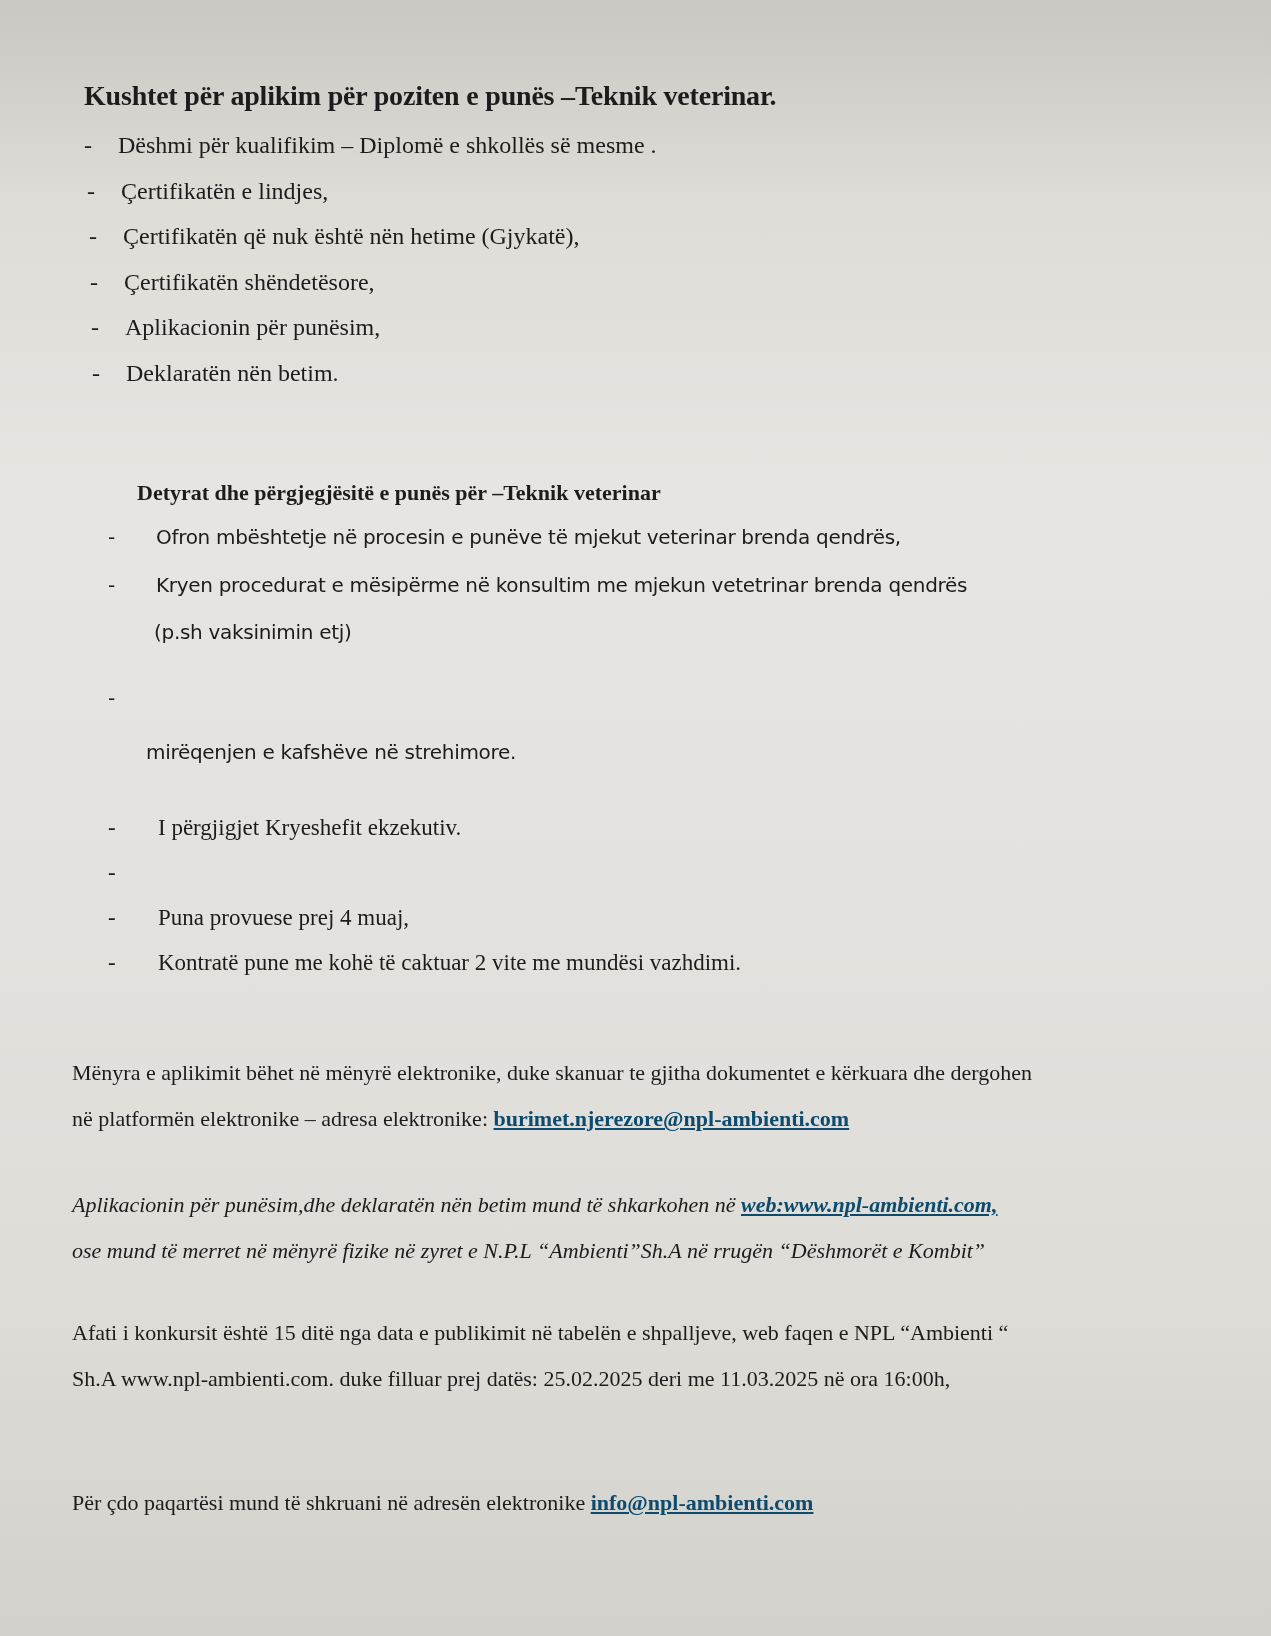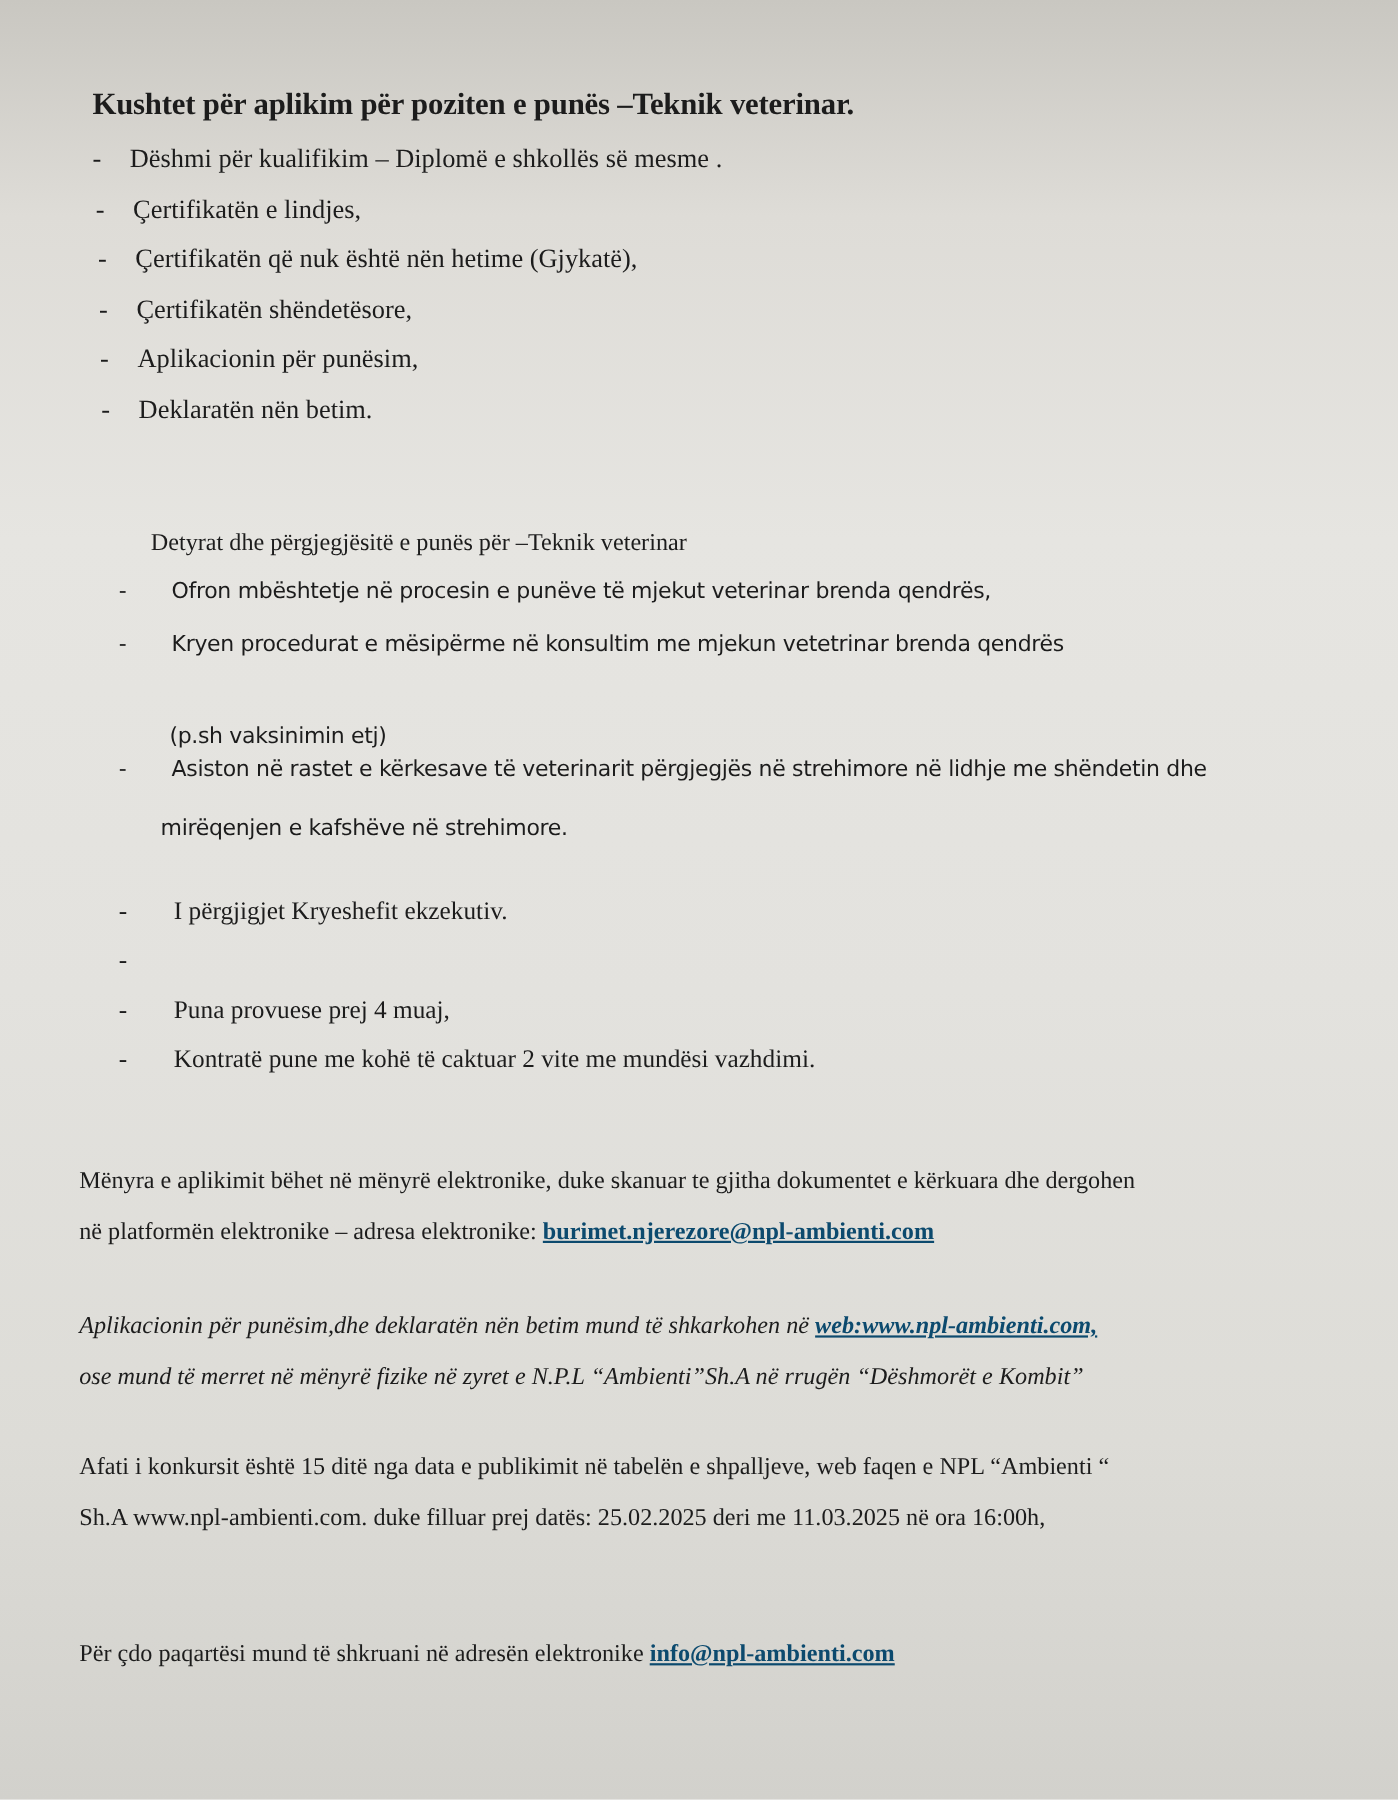--- a/index.html
+++ b/index.html
@@ -43,21 +43,21 @@
       align-items: flex-start;
     }
     .req-list li .dash {
       display: inline-block;
       width: 34px;
     }
     .duties-title {
       position: absolute;
       left: 137px; top: 480px;
       font-size: 22px;
-      font-weight: normal;
+      font-weight: bold;
     }
     .duties {
       position: absolute;
       left: 108px; top: 525px;
       width: 1120px;
     }
     .duty {
       display: flex;
       font-size: 20px;
       letter-spacing: -0.3px;
@@ -135,28 +135,27 @@
       <div class="duty">
           <span class="dash">-</span>
           <span>Ofron mbështetje në procesin e punëve të mjekut veterinar brenda qendrës,</span>
         </div>
     </div>
     <div style="height:113px;">
       <div class="duty" style="height:47px;">
           <span class="dash">-</span>
           <span>Kryen procedurat e mësipërme në konsultim me mjekun vetetrinar brenda qendrës</span>
         </div>
-      <div class="duty cont" style="padding-left:46px;margin-top:36px;">
+      <div class="duty cont" style="padding-left:46px;">
           <span>(p.sh vaksinimin etj)</span>
         </div>
     </div>
     <div>
       <div class="duty" style="height:54px;">
           <span class="dash">-</span>
-          <span>Asiston në rastet e kërkesave të veterinarit përgjegjës në strehimore në lidhje  me shëndetin dhe</span>
         </div>
       <div class="duty cont" style="padding-left:38px;">
           <span>mirëqenjen e kafshëve në strehimore.</span>
         </div>
     </div>
   </div>
 
   <ul class="other-list serif">
     <li>
         <span class="dash">-</span>

